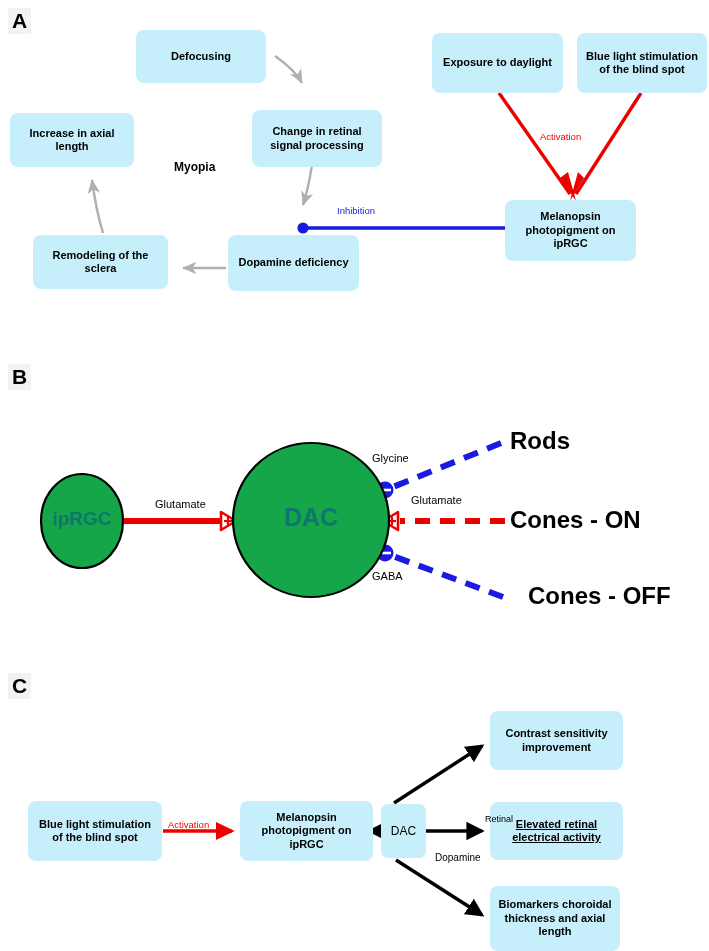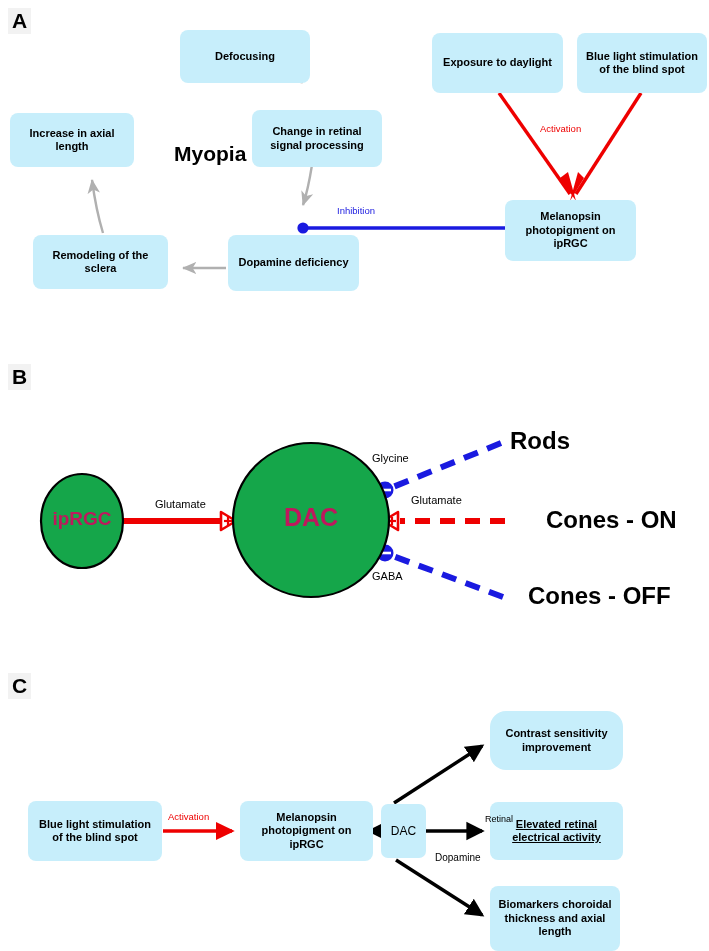--- a/index.html
+++ b/index.html
@@ -47,35 +47,35 @@
     padding: 3px 5px;
   }
   .node.dac-node { font-weight: normal; font-size: 12px; border-radius: 7px; }
   .edge-label {
     position: absolute;
     font-family: "Liberation Sans", sans-serif;
     font-size: 9.5px;
     line-height: 1.15;
     white-space: nowrap;
   }
-  .edge-label.red   { color: #ee0000; }
+  .edge-label.red   { color: #ee0000; margin-top: 8px; }
   .edge-label.blue  { color: #1a1ae0; }
   .edge-label.black { color: #000000; }
   .big-label {
     position: absolute;
     font-family: "Liberation Sans", sans-serif;
     font-weight: bold;
     color: #000000;
     white-space: nowrap;
   }
   .cell-label {
     position: absolute;
     font-family: "Liberation Sans", sans-serif;
     font-weight: bold;
-    color: #be185d;
+    color: #0f766e;
     text-align: center;
     white-space: nowrap;
   }
   svg.layer {
     position: absolute;
     left: 0; top: 0;
     width: 709px;
     height: 951px;
     pointer-events: none;
   }
@@ -180,71 +180,71 @@
     <g>
       <ellipse cx="82" cy="521" rx="41" ry="47" fill="#15a64a" stroke="#000000" stroke-width="2.2"></ellipse>
     </g>
     <g>
       <ellipse cx="311" cy="520" rx="78" ry="77" fill="#15a64a" stroke="#000000" stroke-width="2.2"></ellipse>
     </g>
   </svg>
 
   <div class="panel-letter" style="left:8px; top:8px;">A</div>
 
-  <div class="node" style="left:136px; top:30px; width:130px; height:53px;margin-left:44px;">Defocusing</div>
+  <div class="node" style="left:136px; top:30px; width:130px; height:53px;">Defocusing</div>
 
   <div class="node" style="left:252px; top:110px; width:130px; height:57px;">Change in retinal signal processing</div>
 
   <div class="node" style="left:33px; top:235px; width:135px; height:54px;">Remodeling of the sclera</div>
 
   <div class="node" style="left:10px; top:113px; width:124px; height:54px;">Increase in axial length</div>
 
   <div class="node" style="left:228px; top:235px; width:131px; height:56px;">Dopamine deficiency</div>
 
   <div class="node" style="left:432px; top:33px; width:131px; height:60px;">Exposure to daylight</div>
 
   <div class="node" style="left:577px; top:33px; width:130px; height:60px;">Blue light stimulation of the blind spot</div>
 
   <div class="node" style="left:505px; top:200px; width:131px; height:61px;">Melanopsin photopigment on ipRGC</div>
 
-  <div class="big-label" style="left:174px; top:142px; font-size:21px;">Myopia</div>
+  <div class="big-label" style="left:174px; top:160px; font-size:12px;">Myopia</div>
 
   <div class="edge-label red" style="left:540px; top:124px;">Activation</div>
 
   <div class="edge-label blue" style="left:337px; top:206px;">Inhibition</div>
 
   <div class="panel-letter" style="left:8px; top:364px;">B</div>
 
   <div class="cell-label" style="left:32px; top:508px; width:100px; font-size:19px;">ipRGC</div>
 
   <div class="cell-label" style="left:251px; top:503px; width:120px; font-size:25px;">DAC</div>
 
   <div class="big-label" style="left:510px; top:427px; font-size:24px;">Rods</div>
 
-  <div class="big-label" style="left:510px; top:506px; font-size:24px;margin-left:36px;">Cones - ON</div>
+  <div class="big-label" style="left:510px; top:506px; font-size:24px;">Cones - ON</div>
 
   <div class="big-label" style="left:507px; top:582px; font-size:24px;margin-left:21px;">Cones - OFF</div>
 
   <div class="edge-label black" style="left:155px; top:498px; font-size:11px;">Glutamate</div>
 
   <div class="edge-label black" style="left:372px; top:452px; font-size:11px;">Glycine</div>
 
   <div class="edge-label black" style="left:411px; top:494px; font-size:11px;">Glutamate</div>
 
   <div class="edge-label black" style="left:372px; top:570px; font-size:11px;">GABA</div>
 
   <div class="panel-letter" style="left:8px; top:673px;">C</div>
 
   <div class="node" style="left:28px; top:801px; width:134px; height:60px;">Blue light stimulation of the blind spot</div>
 
   <div class="node" style="left:240px; top:801px; width:133px; height:60px;">Melanopsin photopigment on ipRGC</div>
 
   <div class="node dac-node" style="left:381px; top:804px; width:45px; height:54px;">DAC</div>
 
-  <div class="node" style="left:490px; top:711px; width:133px; height:59px;border-radius:16px;">Contrast sensitivity improvement</div>
+  <div class="node" style="left:490px; top:711px; width:133px; height:59px;">Contrast sensitivity improvement</div>
 
   <div class="node" style="left:490px; top:802px; width:133px; height:58px;text-decoration:underline;">Elevated retinal electrical activity</div>
 
   <div class="node" style="left:490px; top:886px; width:130px; height:65px;">Biomarkers choroidal thickness and axial length</div>
 
   <div class="edge-label red" style="left:168px; top:812px;">Activation</div>
 
   <div class="edge-label black" style="left:440px; top:814px; font-size:9px;padding-left:45px;">Retinal</div>
 
   <div class="edge-label black" style="left:435px; top:852px; font-size:10px;">Dopamine</div>

